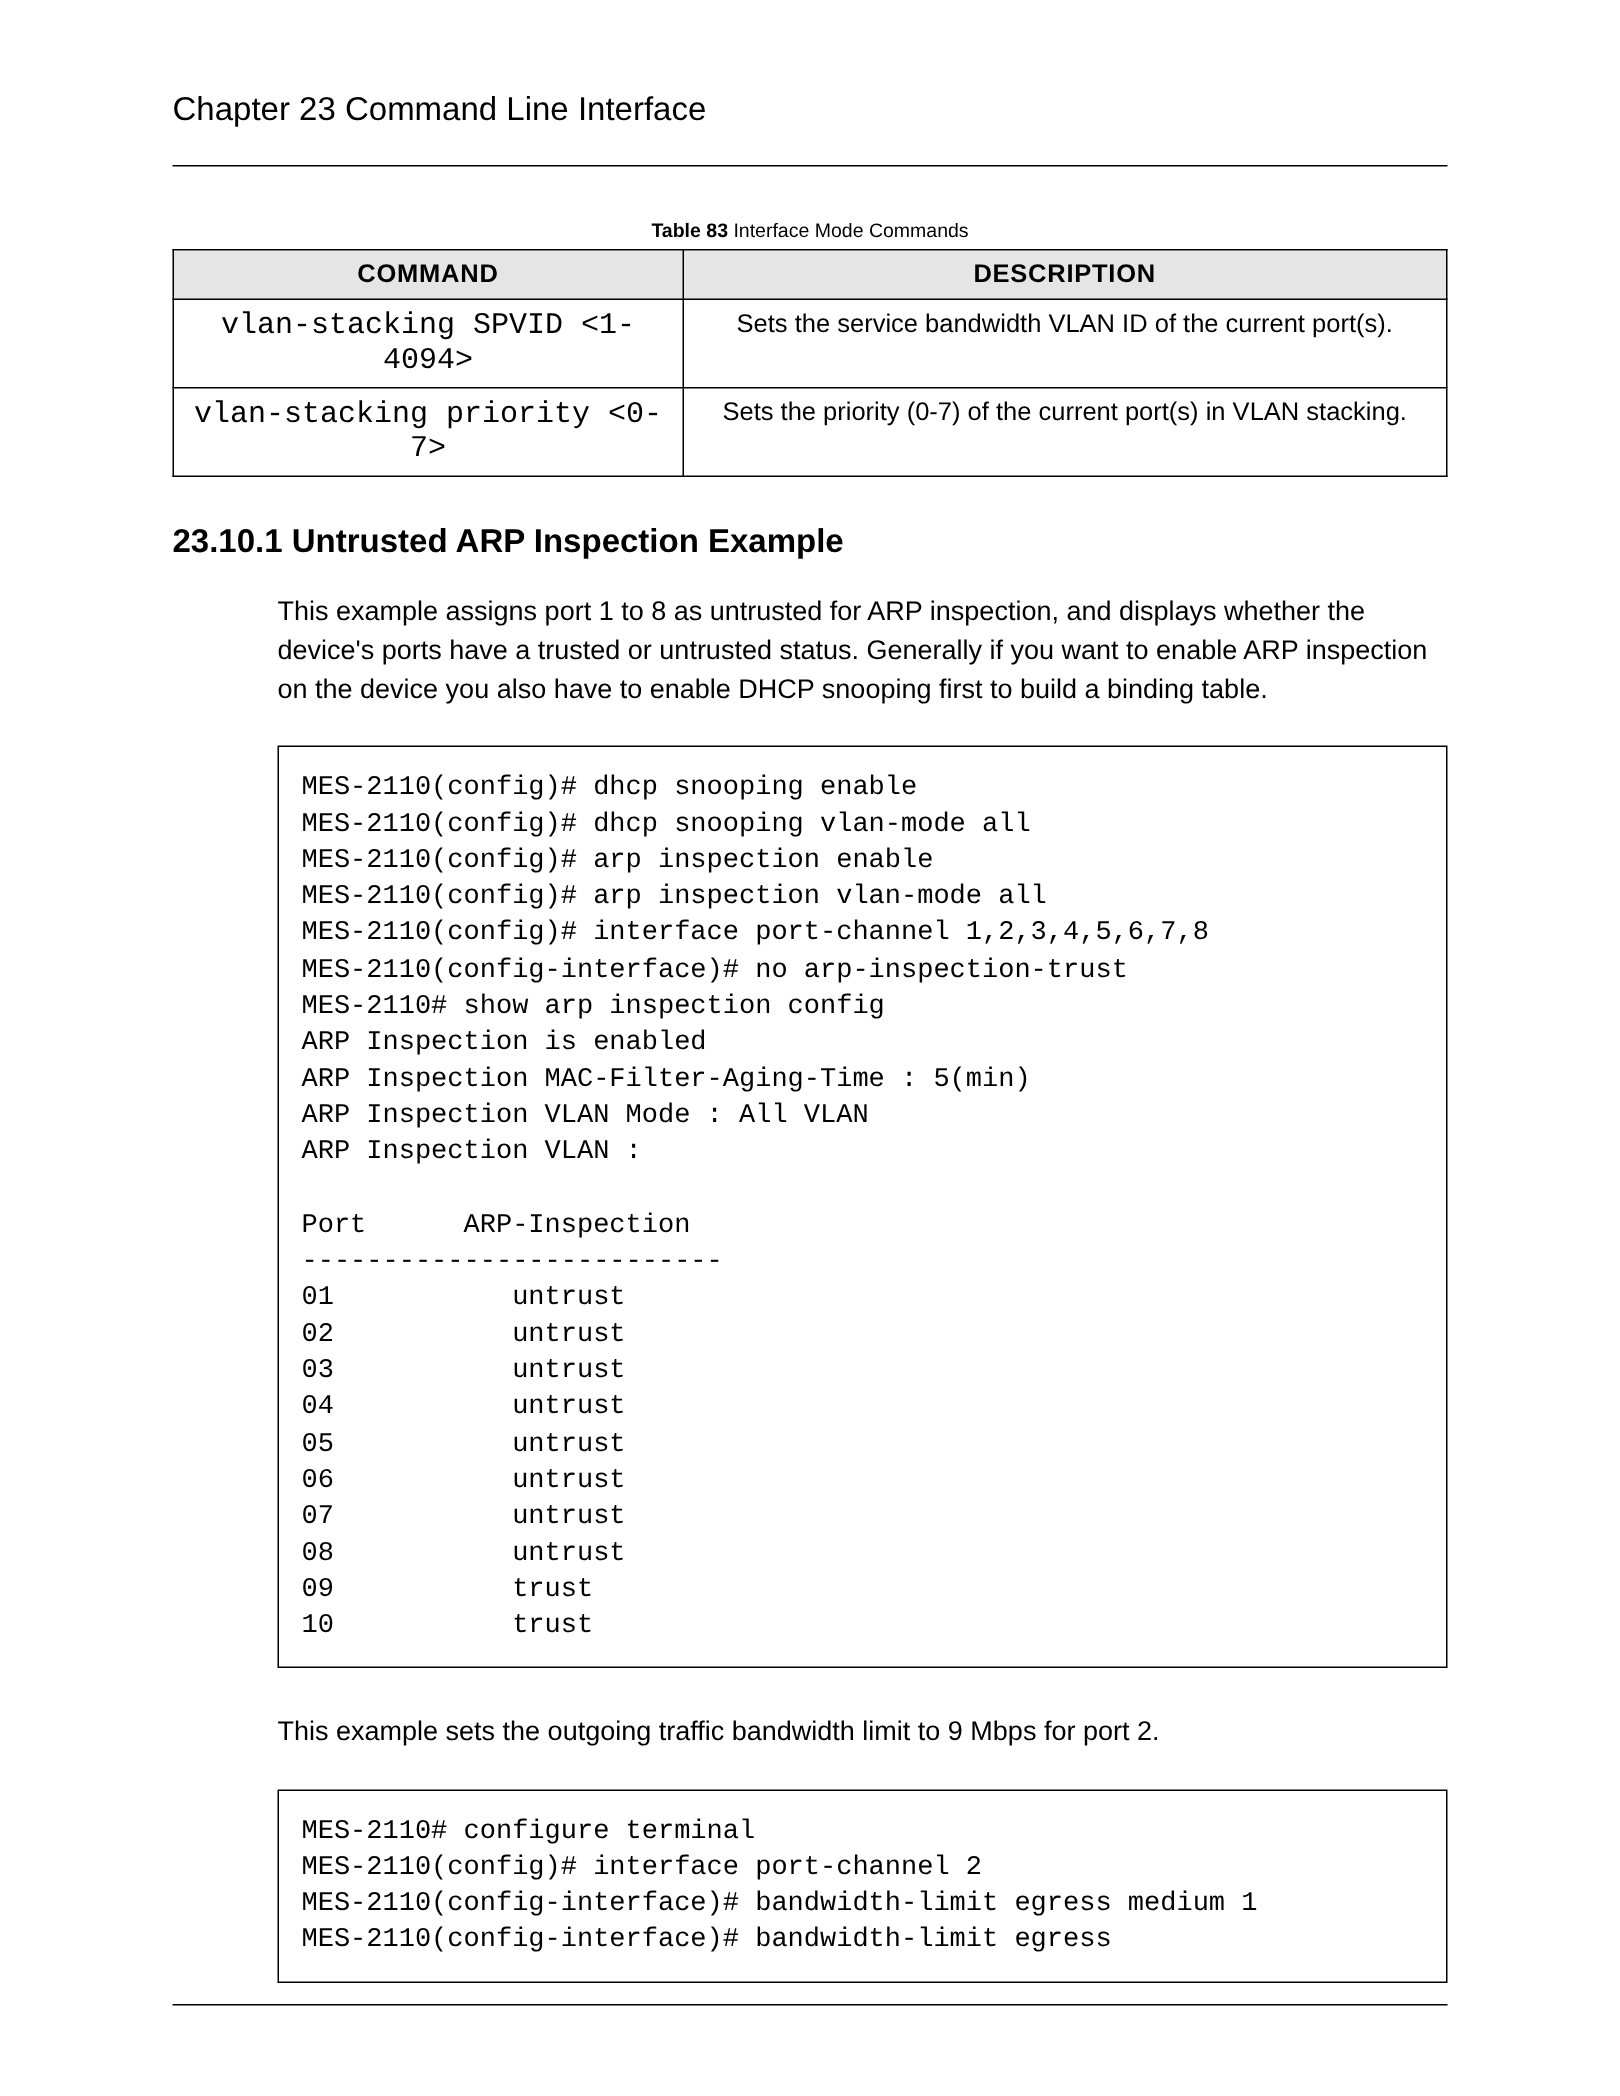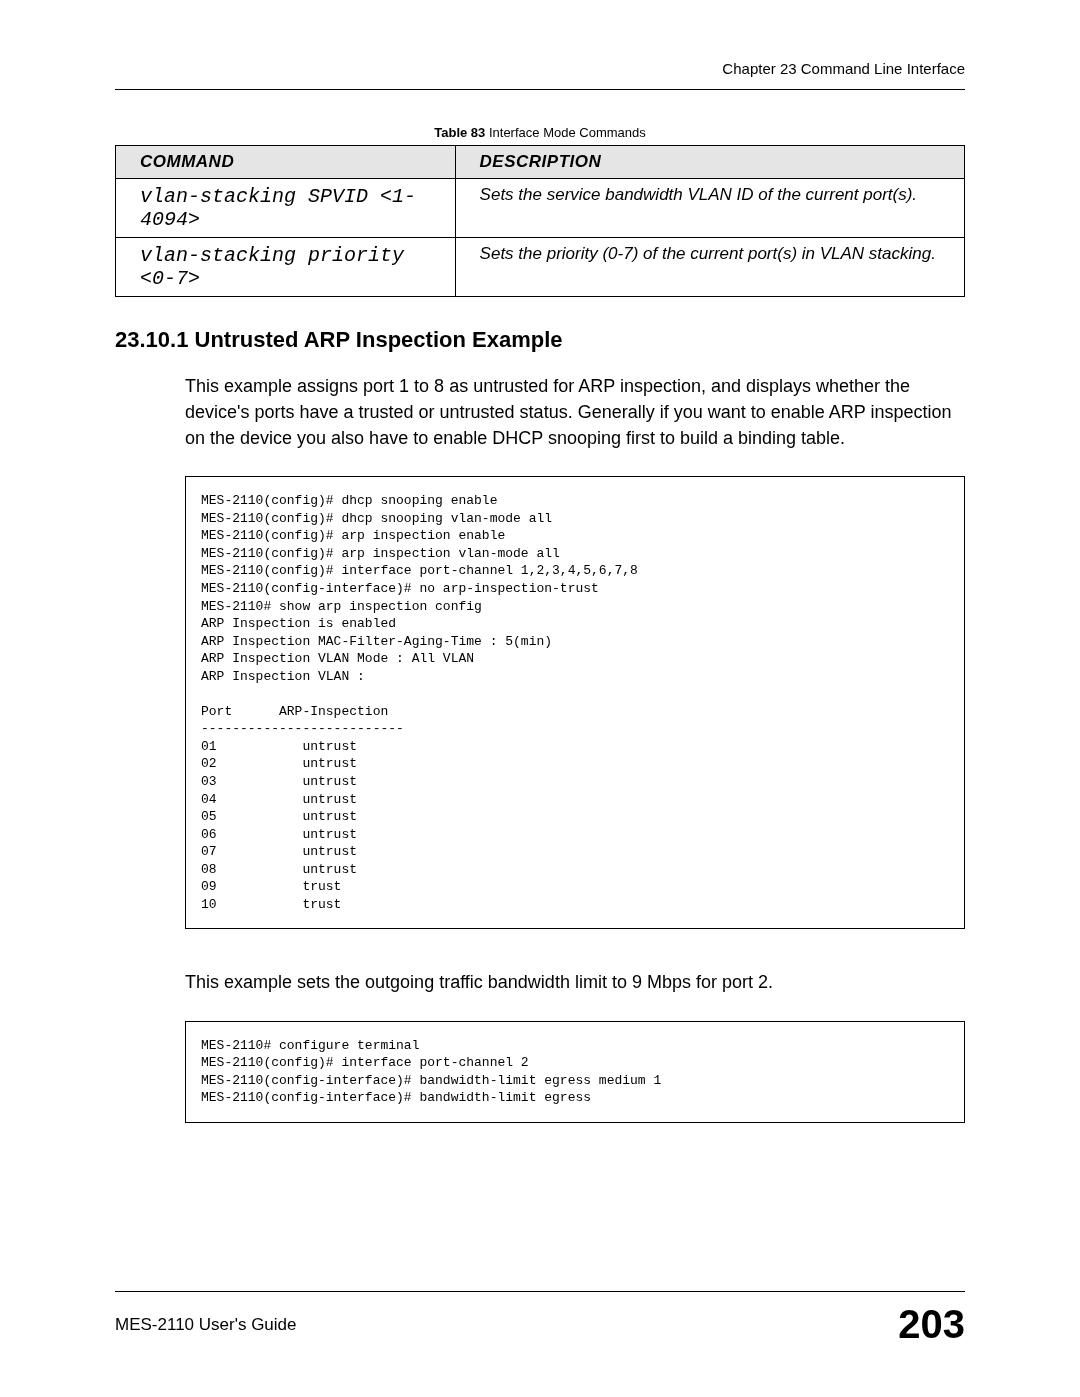--- a/index.html
+++ b/index.html
@@ -12,23 +12,23 @@
       height: 1397px;
       background: #fff;
       font-family: Arial, Helvetica, sans-serif;
       color: #000;
       position: relative;
     }
     .page {
       padding: 60px 115px 50px 115px;
     }
     .header-text {
-      text-align: right;
-      font-size: 15px;
-      margin-bottom: 12px;
+      text-align: left;
+      font-size: 22px;
+      margin-bottom: 24px;
     }
     .header-rule {
       border: none;
       border-top: 1.5px solid #000;
       margin-bottom: 35px;
     }
     .table-caption {
       font-size: 13px;
       margin-bottom: 5px;
       text-align: center;
@@ -37,25 +37,24 @@
       font-weight: bold;
     }
     table.cmd-table {
       border-collapse: collapse;
       width: 100%;
       margin-bottom: 30px;
     }
     table.cmd-table th,
     table.cmd-table td {
       border: 1.5px solid #000;
-      padding: 6px 24px;
-      text-align: left;
+      padding: 6px 10px;
+      text-align: center;
       vertical-align: top;
       font-size: 17px;
-      font-style: italic;
     }
     table.cmd-table th {
       background: #e5e5e5;
       font-weight: bold;
       text-transform: uppercase;
       font-variant: small-caps;
       letter-spacing: 0.5px;
     }
     table.cmd-table td.cmd {
       font-family: "Courier New", monospace;
@@ -73,24 +72,24 @@
     }
     p.body {
       font-size: 18px;
       line-height: 1.45;
       margin-bottom: 25px;
     }
     .code-box {
       border: 1.5px solid #000;
       padding: 15px 15px;
       font-family: "Courier New", monospace;
-      font-size: 13px;
+      font-size: 18px;
       line-height: 1.35;
       white-space: pre;
-      margin-bottom: 40px;
+      margin-bottom: 29px;
     }
     .footer {
       position: absolute;
       bottom: 50px;
       left: 115px;
       right: 115px;
     }
     .footer-rule {
       border: none;
       border-top: 1.5px solid #000;
@@ -175,17 +174,13 @@
     <div class="code-box">MES-2110# configure terminal
 MES-2110(config)# interface port-channel 2
 MES-2110(config-interface)# bandwidth-limit egress medium 1
 MES-2110(config-interface)# bandwidth-limit egress</div>
   </div>
 
 </div>
 
 <div class="footer">
   <hr class="footer-rule">
-  <div class="footer-row">
-    <div class="footer-left">MES-2110 User's Guide</div>
-    <div class="page-number">203</div>
-  </div>
 </div>
 
 </body></html>

